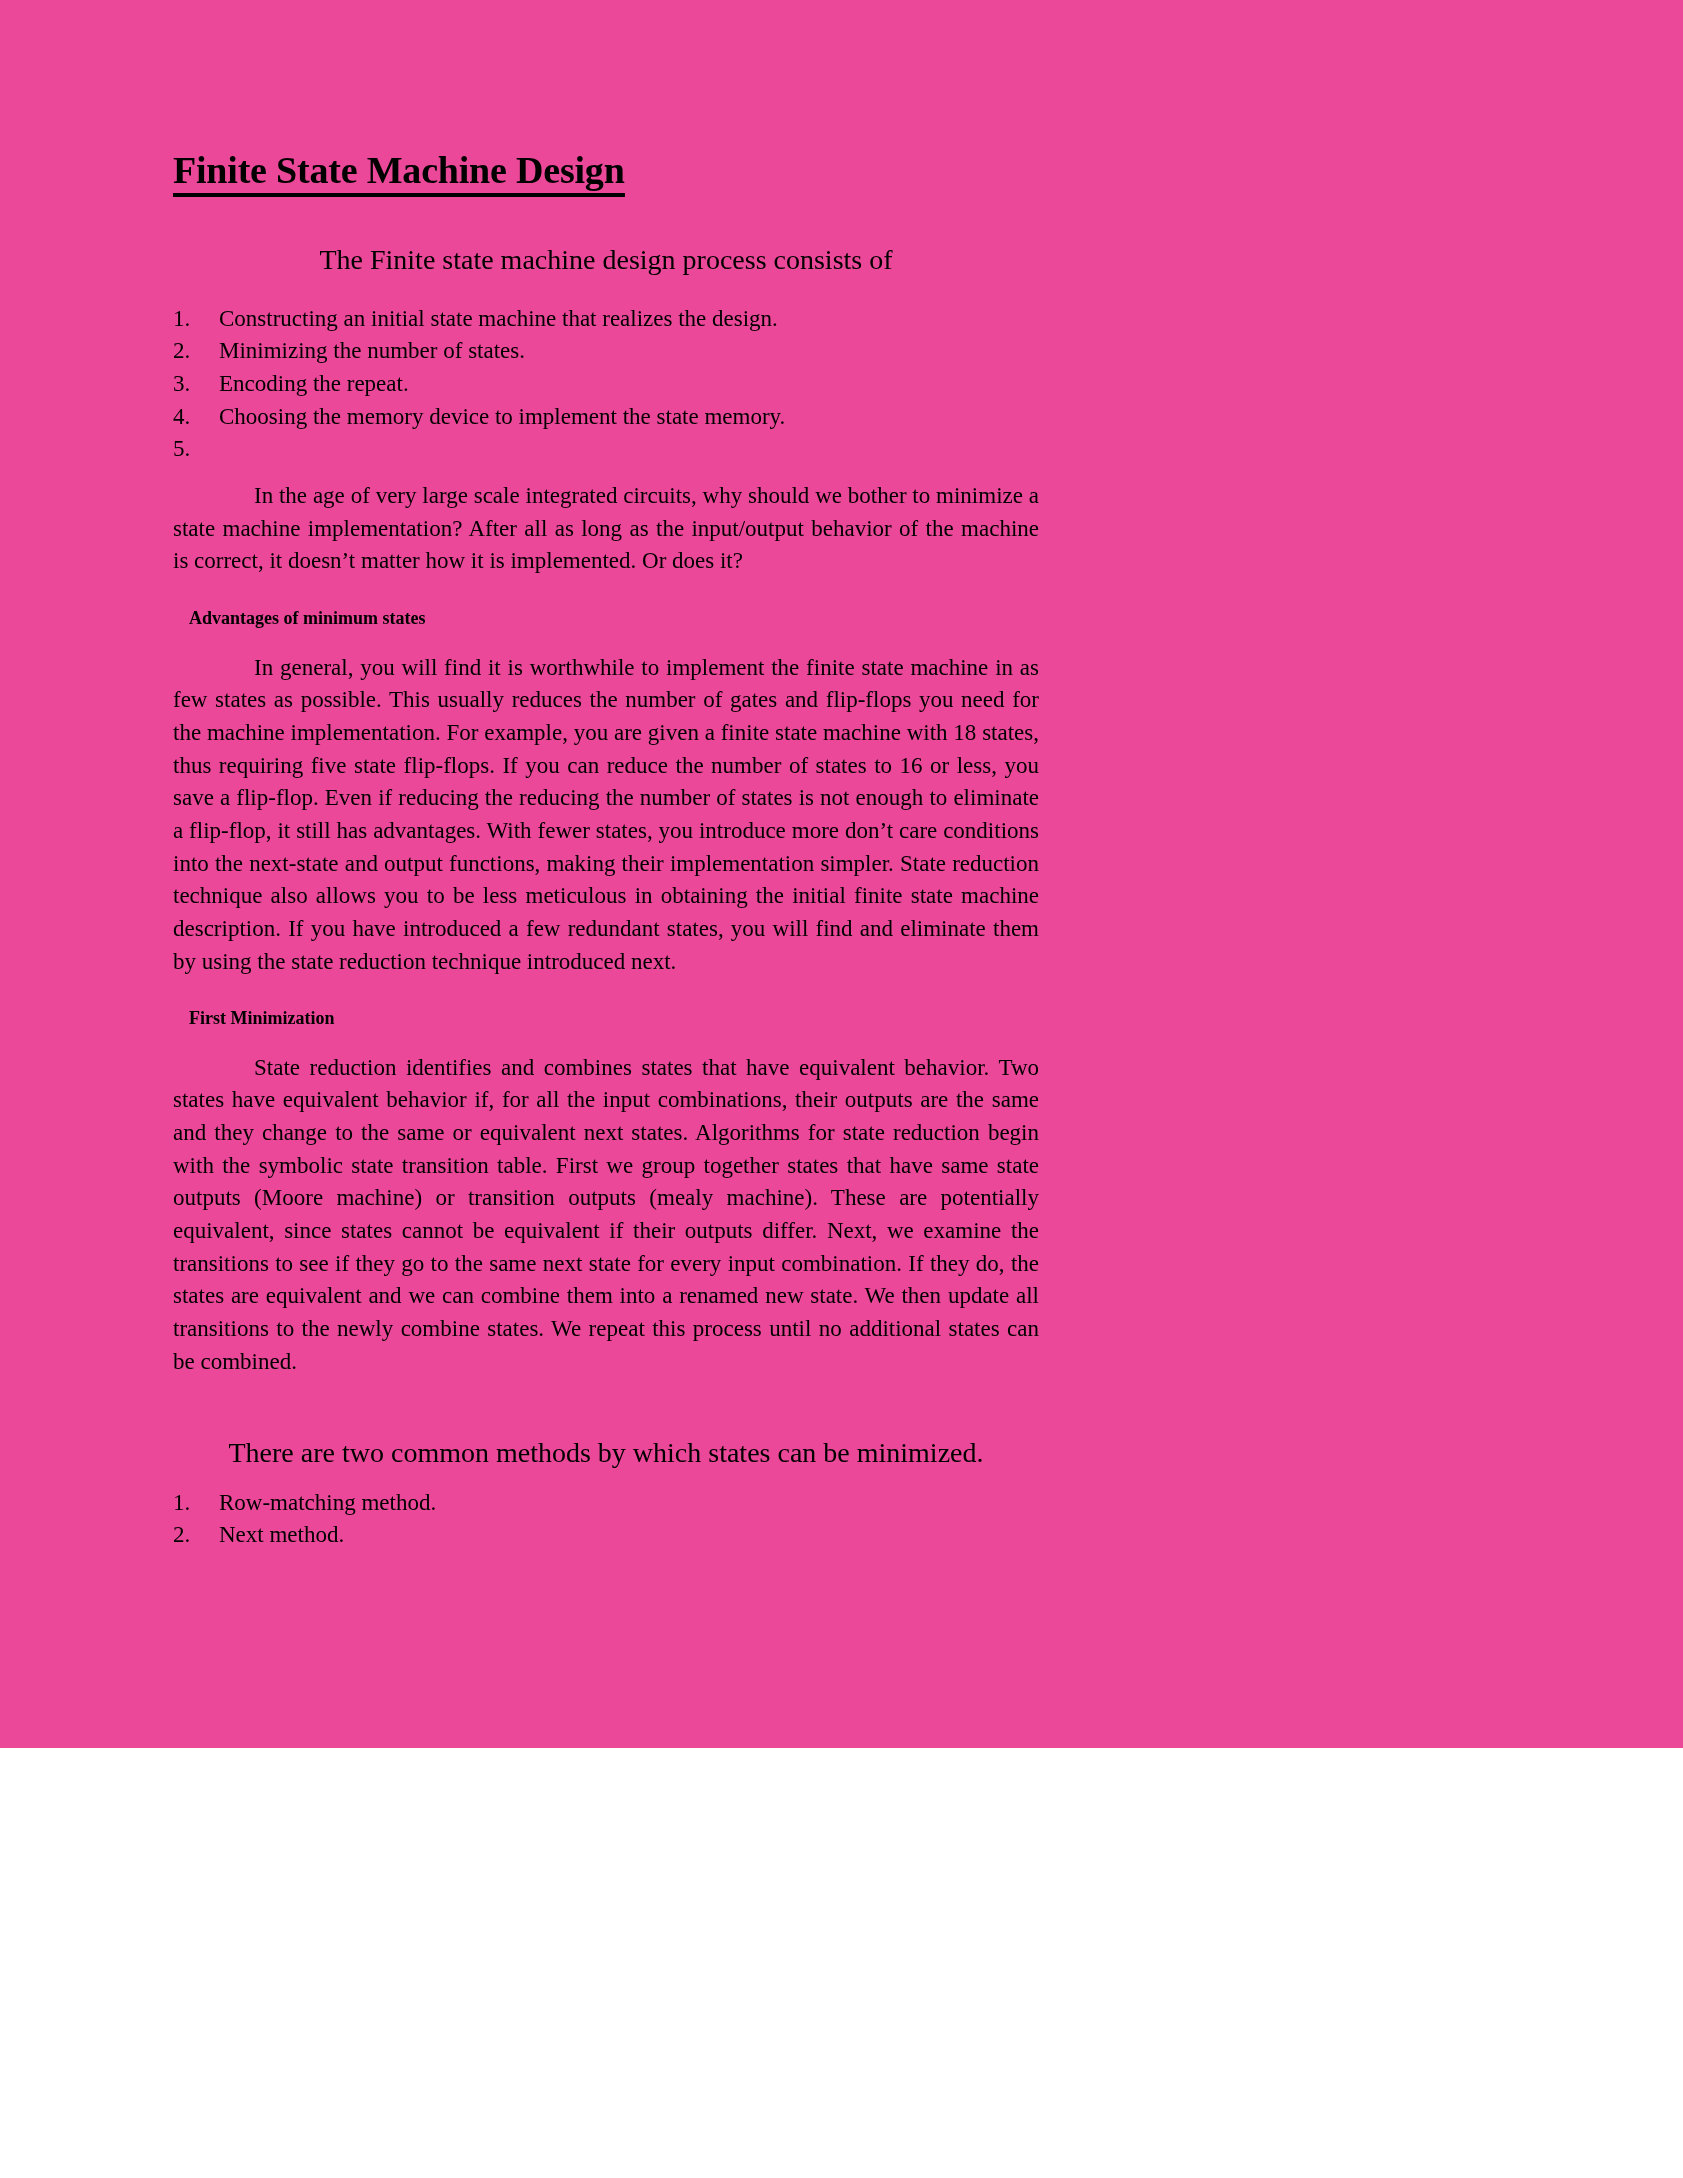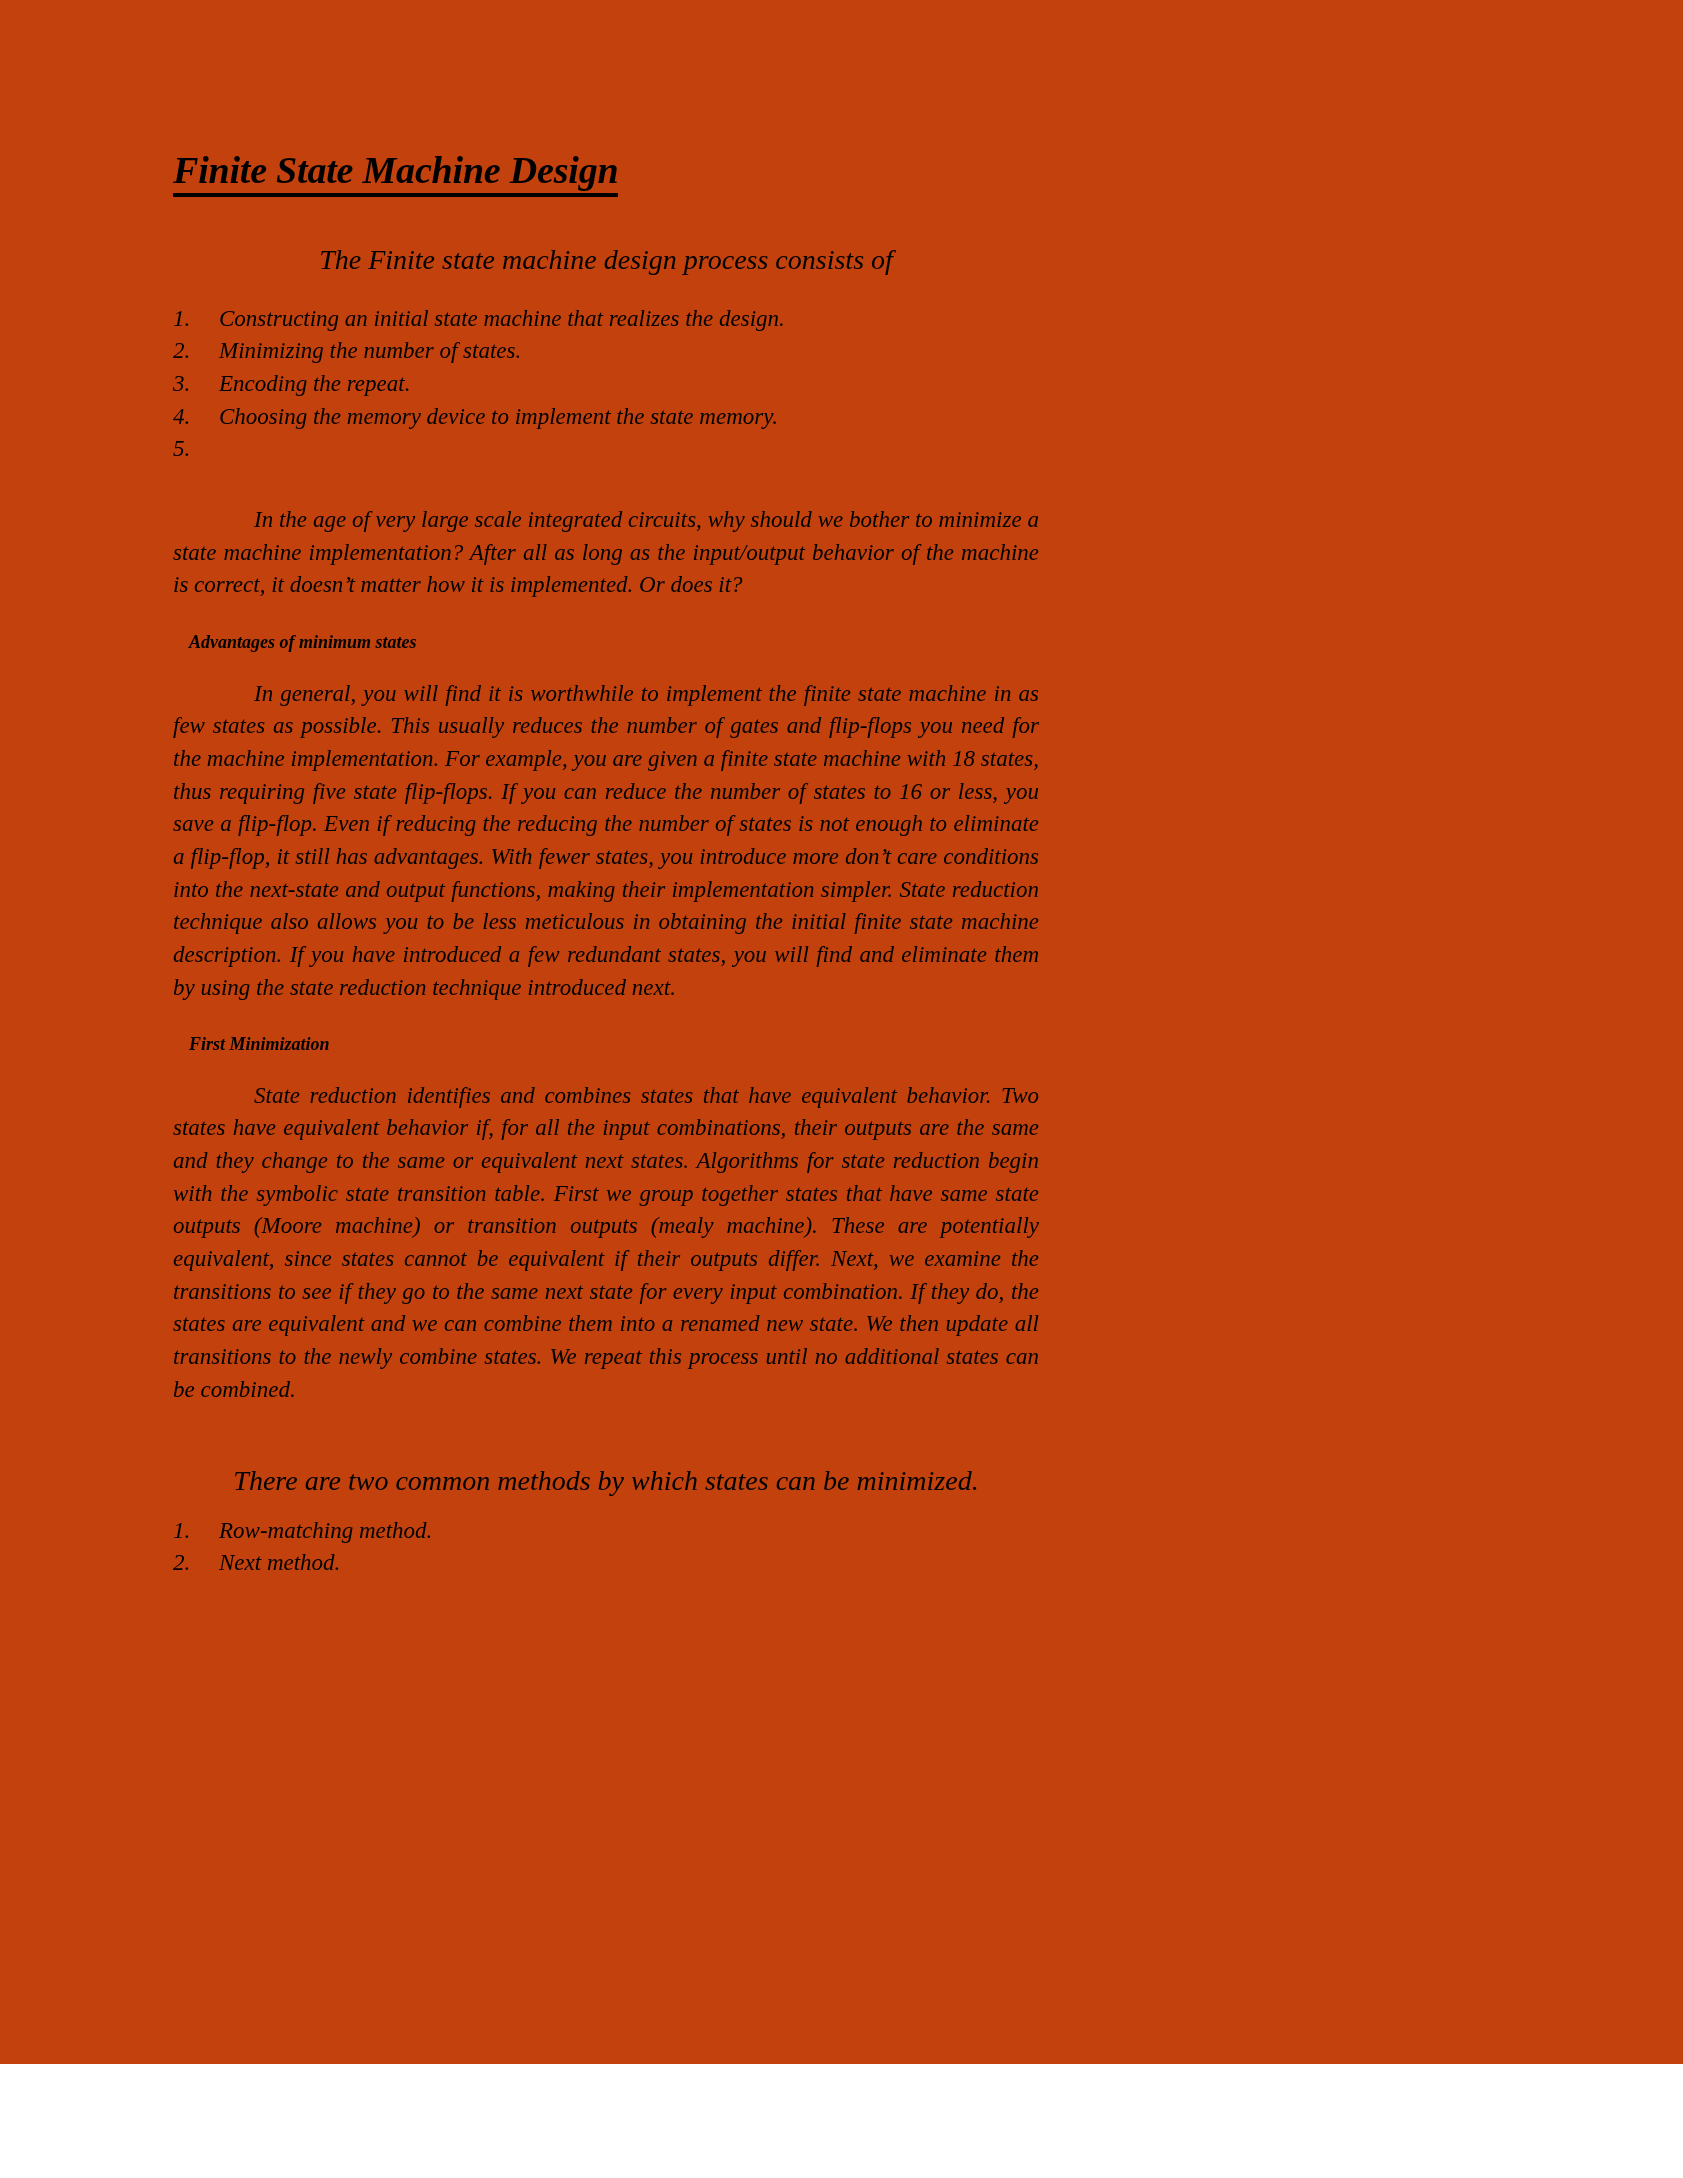--- a/index.html
+++ b/index.html
@@ -8,25 +8,24 @@
     padding: 0;
     background: #ffffff;
   }
   body {
     font-family: "Liberation Serif", "DejaVu Serif", serif;
     color: #000000;
   }
   .page {
     position: relative;
     width: 1683px;
-    height: 2064px;
-    background: #c2410c;
+    height: 1748px;
+    background: #ec4899;
     overflow: hidden;
     box-sizing: border-box;
-    font-style: italic;
   }
   .content {
     position: absolute;
     left: 173px;
     top: 149px;
     width: 866px;
   }
 
   
   .doc-title {
@@ -49,21 +48,21 @@
     text-align: center;
   }
   p.just {
     font-size: 23px;
     line-height: 1.42;
     margin: 0;
     text-align: justify;
     text-justify: inter-word;
     hyphens: none;
   }
-  p.indent { text-indent: 81px; margin-top: 24px; }
+  p.indent { text-indent: 81px; }
   .para-block { margin-bottom: 30px; }
 
   
   h2.sec {
     font-size: 18px;
     font-weight: bold;
     line-height: 1.2;
     margin: 0 0 22px 16px;
     text-align: left;
   }

